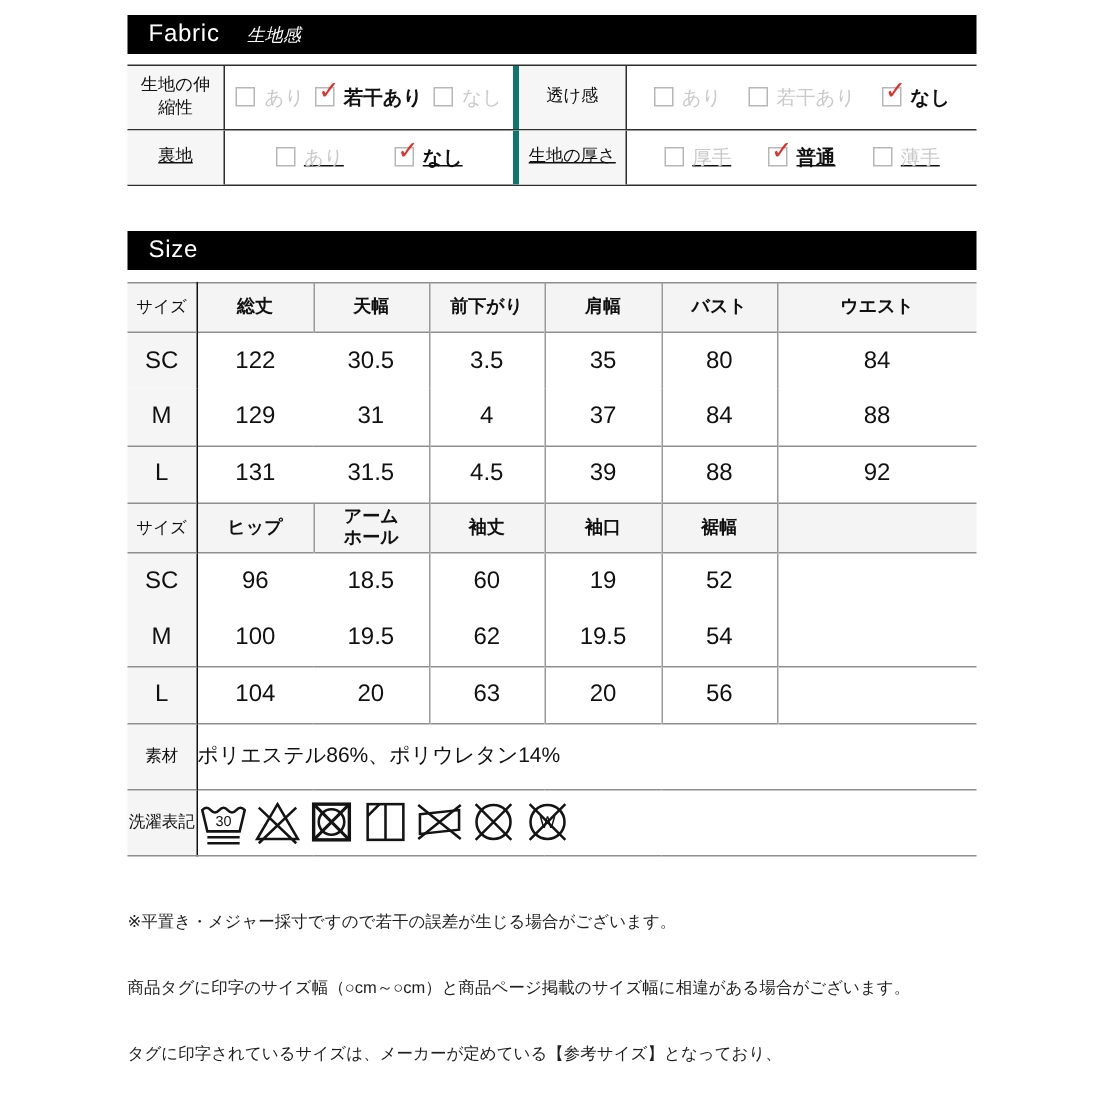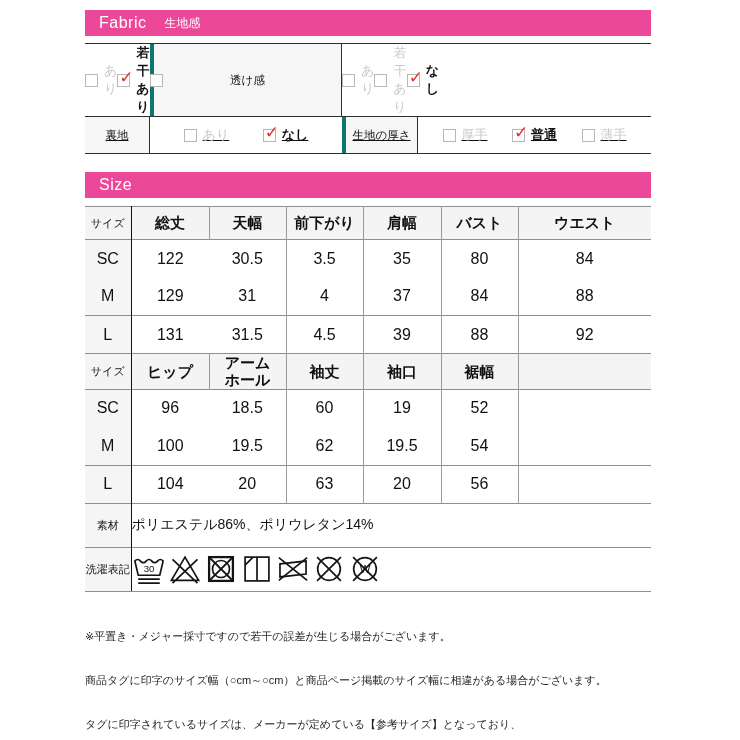--- a/index.html
+++ b/index.html
@@ -1,53 +1,53 @@
 <!DOCTYPE html>
 <html><head>
 <meta charset="utf-8">
 <style>
   * { box-sizing: border-box; margin: 0; padding: 0; }
   html,body { width:740px; height:740px; background:#fff; overflow:hidden;
     font-family:"Liberation Sans","DejaVu Sans",sans-serif; color:#111; }
   .page { position:absolute; left:85px; top:10px; width:566px; }
 
   
-  .bar { background:#ec4899; color:#fff; height:26px; display:flex; align-items:center;
+  .bar { background:#000000; color:#fff; height:26px; display:flex; align-items:center;
          padding:0 14px; }
   .bar .en { font-size:16px; letter-spacing:.5px; }
-  .bar .ja { font-size:12px; margin-left:18px; }
+  .bar .ja { font-size:12px; margin-left:18px;font-style:italic; }
 
   
   .f-table { margin-top:7px; border-top:1px solid #2e2e2e; border-bottom:1px solid #2e2e2e; }
   .f-row { display:grid; grid-template-columns:65px 192px 76px 233px; }
   .f-row + .f-row { border-top:1px solid #2e2e2e;text-decoration:underline; }
   .f-label { background:#f6f6f6; font-size:11.5px; display:flex; align-items:center;
              justify-content:center; text-align:center; padding:6px 4px; line-height:1.3;
              border-right:1px solid #2e2e2e; }
   .f-label.second { border-left:4px solid #0f766e; }
   .f-opts { display:flex; align-items:center; justify-content:space-evenly; min-height:36px;text-align:center; }
   .opt { display:inline-flex; align-items:center; font-size:13px; color:#c9c9c9; gap:6px; }
   .opt .box { position:relative; width:13px; height:13px; border:1.5px solid #b7b7b7;
               background:#fff; flex:none; }
   .opt.checked { color:#111; font-weight:bold; }
   .opt.checked .box::after { content:"✓"; position:absolute; left:1px; top:-8px;
               font-size:17px; font-weight:bold; color:#e0312e; }
 
   
-  .s-bar { margin-top:18px;gap:20px; }
+  .s-bar { margin-top:30px;gap:20px; }
   table.size { margin-top:8px; border-collapse:collapse; width:566px; table-layout:fixed; }
   table.size col.c0{width:46px;} table.size col.c1{width:78px;} table.size col.c2{width:77px;}
   table.size col.c3{width:77px;} table.size col.c4{width:78px;} table.size col.c5{width:77px;}
   table.size col.c6{width:133px;}
   table.size td, table.size th { border-top:1px solid #8f8f8f; border-right:1px solid #9a9a9a;
       text-align:center; vertical-align:middle; font-weight:normal; }
   table.size tr > *:last-child { border-right:none; }
   table.size tr:last-child td { border-bottom:1px solid #8f8f8f; }
   table.size .lblcol { background:#f5f5f5; border-right:1.5px solid #111; font-size:12px; }
-  table.size tr.head th { background:#f4f4f4; font-size:15px; font-weight:bold;
+  table.size tr.head th { background:#f4f4f4; font-size:12px; font-weight:bold;
       height:33px; white-space:pre-line; line-height:1.15; }
   table.size tr.head th.lblcol { font-size:11px; font-weight:normal; }
   table.size tr.data td { font-size:16px; height:38px; }
   table.size tr.data td.lblcol { font-size:16px; }
   table.size td.pl { border-right:none; }           
   table.size tr.nodiv > * { border-top:none; }      
   table.size tr.info td { height:44px; font-size:14px; text-align:left; padding-left:0; }
   table.size tr.info td.lblcol { text-align:center; padding-left:0; font-size:11px; line-height:1.35; }
   .icons { display:flex; align-items:flex-end; gap:2px; }
   .icons svg { display:block; }
@@ -62,20 +62,21 @@
 
 <div class="page">
 
   <div class="bar">
     <span class="en">Fabric</span>
     <span class="ja">生地感</span>
   </div>
 
   <div class="f-table">
     <div class="f-row">
+      <div class="f-label">生地の伸縮性</div>
       <div class="f-opts">
         <span class="opt">
             <span class="box"></span>
             <span>あり</span>
           </span>
         <span class="opt checked">
             <span class="box"></span>
             <span>若干あり</span>
           </span>
         <span class="opt">

